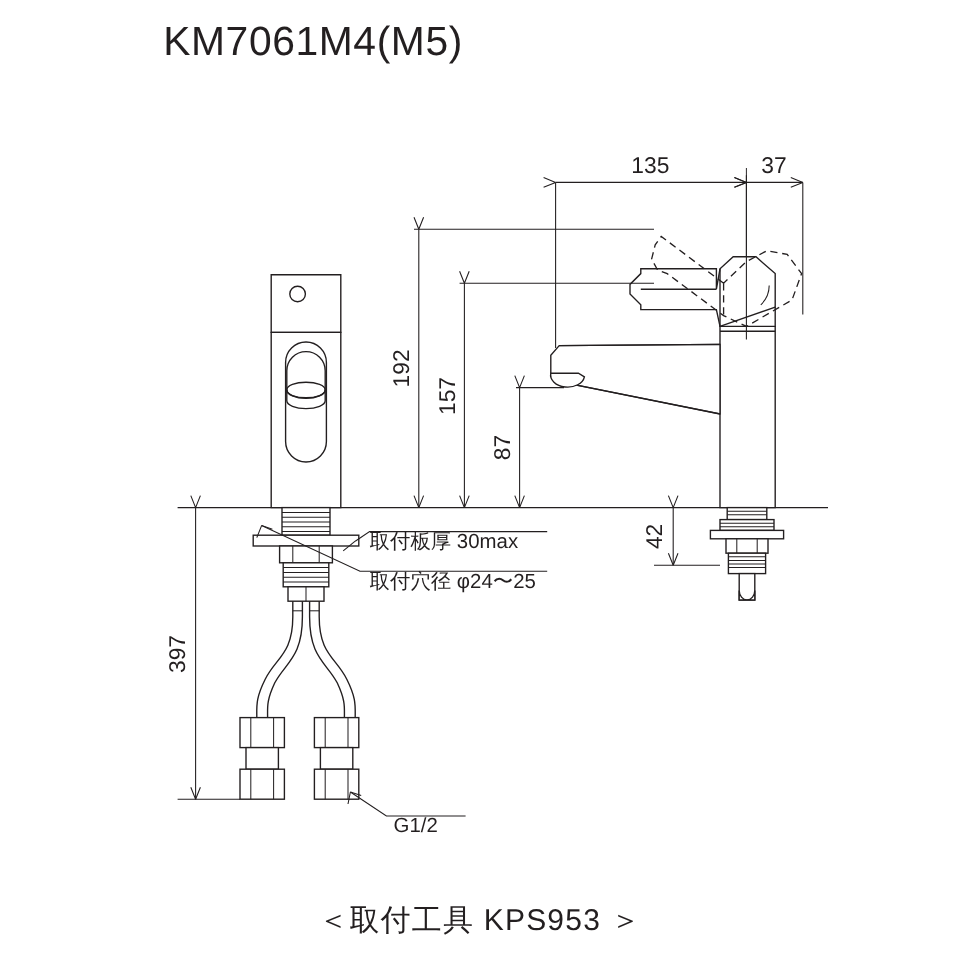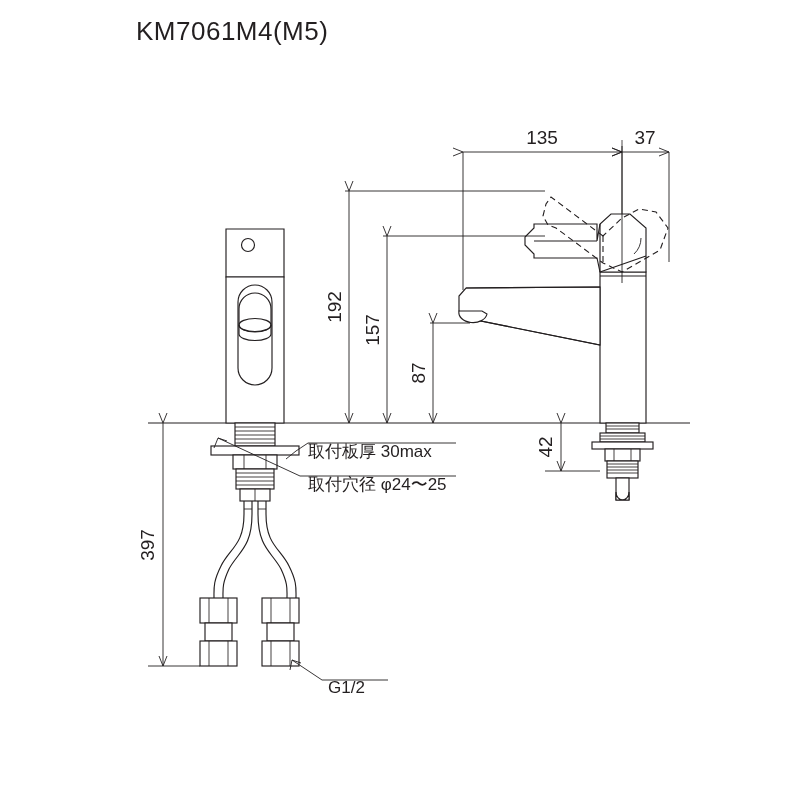--- a/index.html
+++ b/index.html
@@ -18,21 +18,21 @@
   #sheet {
     position: absolute;
     left: 0; top: 0;
     width: 800px;
     height: 800px;
   }
   .title {
     position: absolute;
     left: 136px;
     top: 16px;
-    font-size: 26px;
+    font-size: 34px;
     letter-spacing: 0.5px;
     color: #231f20;
     white-space: nowrap;
   }
   .footer {
     position: absolute;
     left: 0;
     top: 750px;
     width: 800px;
     text-align: center;
@@ -249,13 +249,14 @@
     </g>
 
     <g>
       <path class="dim" d="M292,660 L322,680 L388,680"></path>
       <path class="dim" d="M292,660 L290,670 M292,660 L301,663"></path>
       <text class="anntext" x="328" y="693">G1/2</text>
     </g>
 
   </svg>
 
+  <div class="footer">＜取付工具 KPS953 ＞</div>
 </div>
 
 </body></html>

